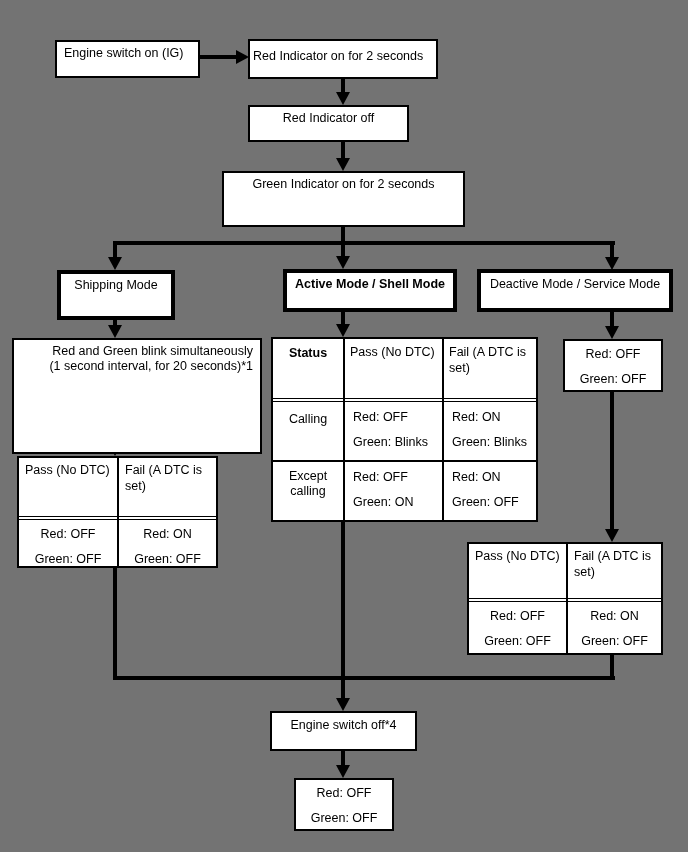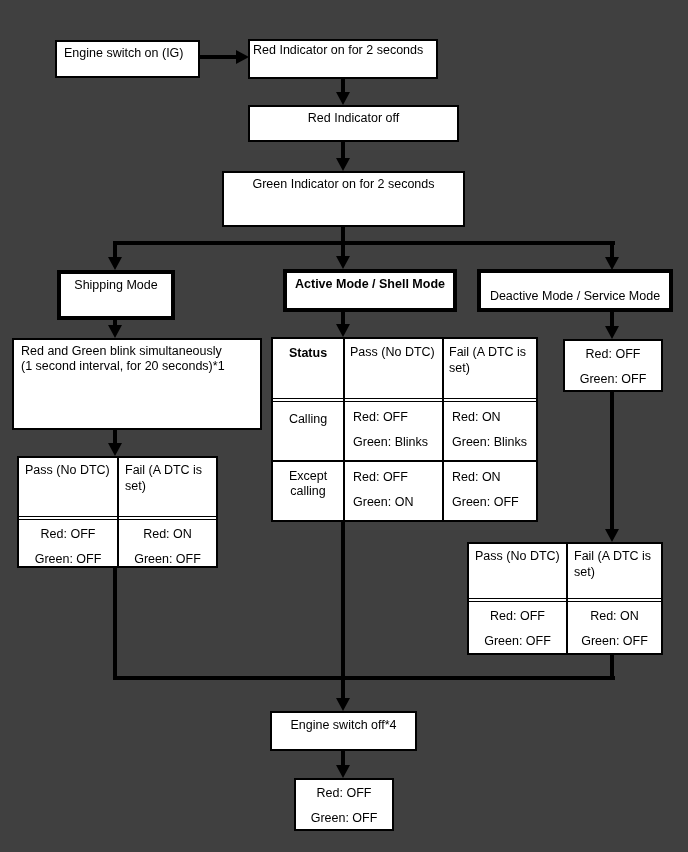--- a/index.html
+++ b/index.html
@@ -1,16 +1,16 @@
 <!DOCTYPE html>
 <html><head>
 <meta charset="utf-8">
 <style>
   html,body{margin:0;padding:0;background:#ffffff;}
-  .canvas{position:relative;width:688px;height:852px;background:#404040;
+  .canvas{position:relative;width:688px;height:852px;background:#737373;
           font-family:"Liberation Sans",sans-serif;color:#000;overflow:hidden;}
   .box{position:absolute;border:2px solid #000;background:#fff;box-sizing:border-box;
        font-size:12.5px;line-height:15px;}
   .box.thick{border-width:4px;}
   .ctr{text-align:center;}
   .pad{padding:4px 7px;}
   .line{position:absolute;background:#000;}
   .arr{position:absolute;width:0;height:0;}
   .arr.down{border-left:7px solid transparent;border-right:7px solid transparent;border-top:13px solid #000;}
   .arr.right{border-top:7px solid transparent;border-bottom:7px solid transparent;border-left:13px solid #000;}
@@ -69,44 +69,44 @@
   <div class="line" style="left:113px;top:676px;width:502px;height:4px;"></div>
 
   <div class="line" style="left:341px;top:751px;width:4px;height:15px;"></div>
   <div class="arr down" style="left:336px;top:765px;"></div>
 
   <div class="box" style="left:55px;top:40px;width:145px;height:38px;">
     <div class="pad">Engine switch on (IG)</div>
   </div>
 
   <div class="box" style="left:248px;top:39px;width:190px;height:40px;">
-    <div style="padding:2px 3px;">Red Indicator on for 2 seconds</div>
+    <div style="padding:8px 3px;">Red Indicator on for 2 seconds</div>
   </div>
 
-  <div class="box ctr" style="left:248px;top:105px;width:211px;height:37px;">
+  <div class="box ctr" style="left:248px;top:105px;width:161px;height:37px;">
     <div style="padding-top:4px;">Red Indicator off</div>
   </div>
 
   <div class="box ctr" style="left:222px;top:171px;width:243px;height:56px;">
     <div style="padding-top:4px;">Green Indicator on for 2 seconds</div>
   </div>
 
   <div class="box thick ctr" style="left:57px;top:270px;width:118px;height:50px;">
     <div style="padding-top:4px;">Shipping Mode</div>
   </div>
 
   <div class="box thick ctr" style="left:283px;top:269px;width:174px;height:43px;font-weight:bold;">
     <div style="padding-top:4px;">Active Mode / Shell Mode</div>
   </div>
 
   <div class="box thick ctr" style="left:477px;top:269px;width:196px;height:43px;">
-    <div style="padding-top:16px;">Deactive Mode / Service Mode</div>
+    <div style="padding-top:4px;">Deactive Mode / Service Mode</div>
   </div>
 
-  <div class="box" style="left:12px;top:338px;width:250px;height:92px;">
+  <div class="box" style="left:12px;top:338px;width:250px;height:116px;text-align:right;">
     <div class="pad">
       <div>Red and Green blink simultaneously</div>
       <div>(1 second interval, for 20 seconds)*1</div>
     </div>
   </div>
 
   <div class="box ctr" style="left:563px;top:339px;width:100px;height:53px;">
     <div style="padding-top:6px;">
       <div class="state-l">Red: OFF</div>
       <div class="state-l">Green: OFF</div>

